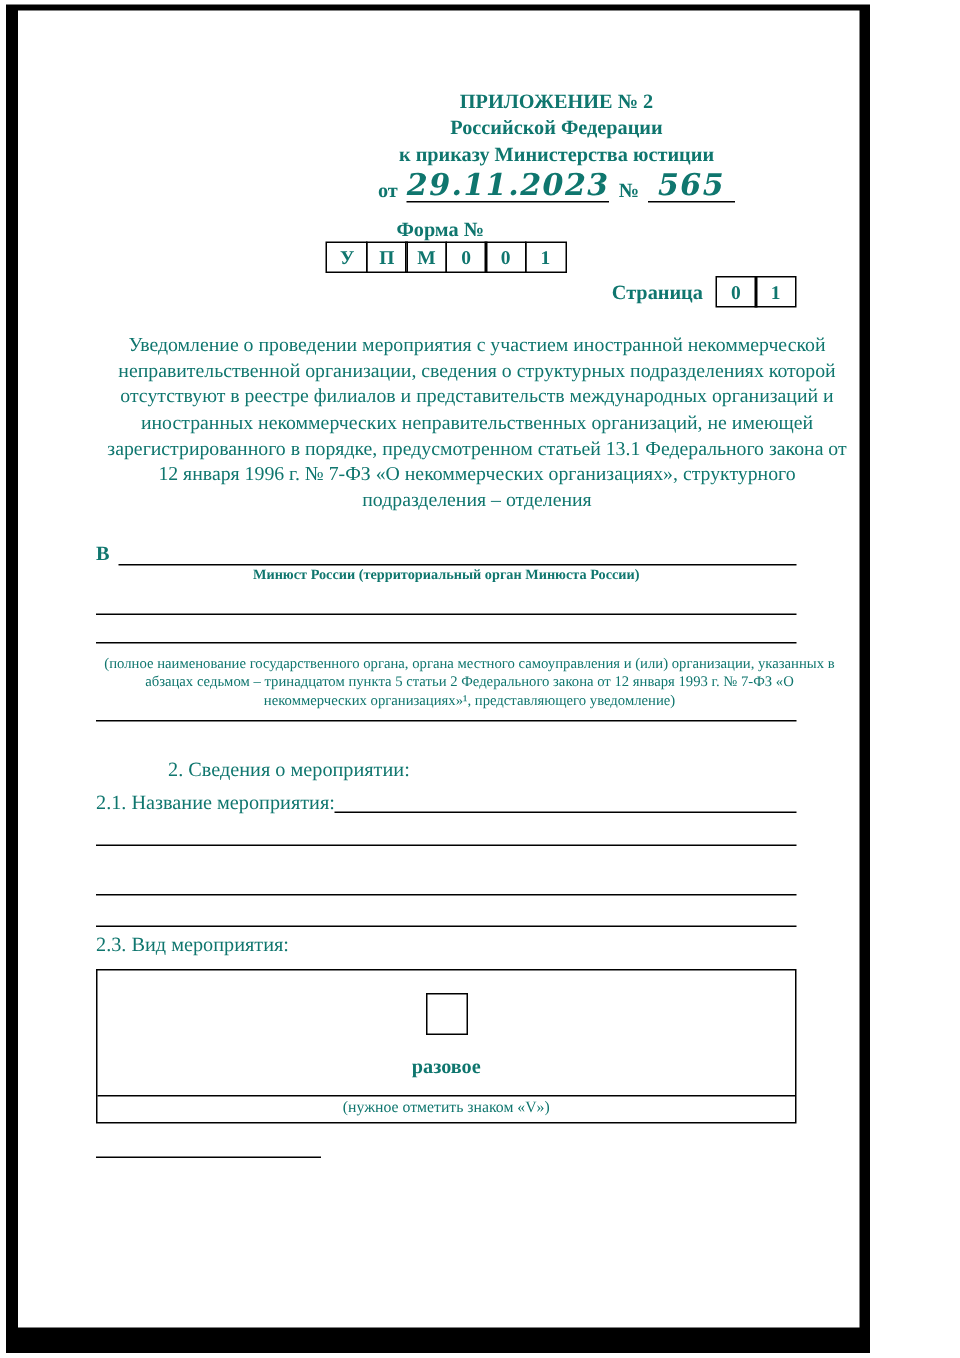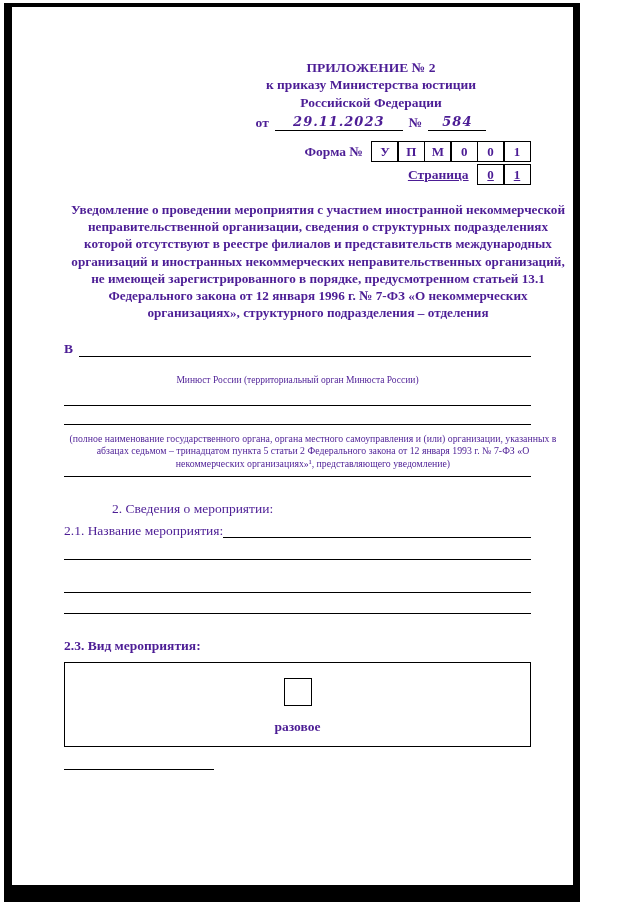--- a/index.html
+++ b/index.html
@@ -1,44 +1,44 @@
 <!DOCTYPE html>
 <html><head>
 <meta charset="utf-8">
 <style>
   html,body{margin:0;padding:0;background:#fff;}
   .canvas{position:relative;width:584px;height:905px;background:#fff;overflow:hidden;
-          font-family:"Liberation Serif", serif;color:#4c1d95;}
+          font-family:"Liberation Serif", serif;color:#0f766e;}
   .scan{position:absolute;left:4px;top:3px;right:4px;bottom:3px;background:#000;}
   .page{position:absolute;left:8px;top:4px;right:7px;bottom:17px;background:#fff;
         box-sizing:border-box;padding:52px 42px 0 52px;}
   .bold{font-weight:bold;}
   
   .hdr{width:320px;margin-left:auto;text-align:center;font-size:13.5px;font-weight:bold;line-height:1.28;}
   .hdr-date{display:flex;justify-content:center;align-items:flex-end;gap:6px;margin-top:2px;}
   .uline{border-bottom:1.2px solid #000;display:inline-block;text-align:center;}
   .u-date{min-width:128px;}
   .u-num{min-width:58px;}
-  .hand{font-style:italic;font-family:"DejaVu Serif", serif;font-size:13px;letter-spacing:1px;line-height:1;}
+  .hand{font-style:italic;font-family:"DejaVu Serif", serif;font-size:20px;letter-spacing:1px;line-height:1;}
   
-  .coderow{display:flex;justify-content:flex-end;align-items:center;margin-top:10px;font-size:13.5px;}
+  .coderow{display:flex;justify-content:flex-end;align-items:center;margin-top:10px;font-size:13.5px;flex-direction:column;}
   .coderow .lbl{font-weight:bold;margin-right:8px;}
   .cells{display:flex;}
   .cell{width:26px;height:19px;border:1.6px solid #000;margin-left:-1.6px;
         display:flex;align-items:center;justify-content:center;font-weight:bold;font-size:13px;}
   .cells .cell:first-child{margin-left:0;}
-  .pagerow{display:flex;justify-content:flex-end;align-items:center;margin-top:2px;font-size:13.5px;text-decoration:underline;}
+  .pagerow{display:flex;justify-content:flex-end;align-items:center;margin-top:2px;font-size:13.5px;}
   .pagerow .lbl{font-weight:bold;margin-right:8px;}
   
-  .title{margin:16px auto 16px;width:508px;text-align:center;font-weight:bold;font-size:13.2px;line-height:1.3;}
+  .title{margin:16px auto 16px;width:508px;text-align:center;font-weight:normal;font-size:13.2px;line-height:1.3;}
   
   .vline{display:flex;align-items:flex-end;margin-top:20px;font-size:13.5px;}
   .vline .prefix{font-weight:bold;margin-right:6px;}
   .fill{flex:1;border-bottom:1.2px solid #000;height:14px;}
-  .vcaption{text-align:center;font-size:9.5px;font-weight:normal;margin-top:18px;}
+  .vcaption{text-align:center;font-size:9.5px;font-weight:bold;margin-top:2px;}
   
   .body-line{font-size:13.5px;margin-top:18px;}
   .blank{border-bottom:1.2px solid #000;height:0;margin-top:20px;}
   .s1caption{text-align:center;font-size:9.8px;line-height:1.25;margin:8px auto 0;width:498px;}
   .inline-field{display:flex;align-items:flex-start;font-size:13.5px;margin-top:6px;}
   .inline-field .lab{white-space:nowrap;}
   
   .opt-table{border:1.7px solid #000;margin-top:8px;}
   .opt-cols{display:flex;}
   .opt-col{flex:1;display:flex;flex-direction:column;align-items:center;padding:15px 0 11px;}
@@ -52,27 +52,27 @@
 </style>
 </head>
 <body>
 
 <div class="canvas">
   <div class="scan">
     <div class="page">
 
       <div class="hdr">
         <div>ПРИЛОЖЕНИЕ № 2</div>
+        <div>Российской Федерации</div>
         <div>к приказу Министерства юстиции</div>
-        <div>Российской Федерации</div>
         <div class="hdr-date">
           <span class="bold">от</span>
           <span class="uline u-date"><span class="hand">29.11.2023</span></span>
           <span class="bold">№</span>
-          <span class="uline u-num"><span class="hand">584</span></span>
+          <span class="uline u-num"><span class="hand">565</span></span>
         </div>
       </div>
 
       <div class="coderow">
         <span class="lbl">Форма №</span>
         <span class="cells">
           <span class="cell">У</span>
           <span class="cell">П</span>
           <span class="cell">М</span>
           <span class="cell">0</span>
@@ -106,28 +106,29 @@
         <span class="lab">2.1. Название мероприятия:</span>
         <span class="fill"></span>
       </div>
       <div class="blank"></div>
 
       <div class="inline-field" style="margin-top:18px;">
         <span class="fill"></span>
       </div>
       <div class="blank"></div>
 
-      <div class="body-line" style="margin-top:24px;font-weight:bold;">2.3. Вид мероприятия:</div>
+      <div class="body-line" style="margin-top:4px;">2.3. Вид мероприятия:</div>
 
       <div class="opt-table">
         <div class="opt-cols">
           <div class="opt-col">
             <span class="checkbox"></span>
             <span class="opt-label">разовое</span>
           </div>
         </div>
+        <div class="opt-note">(нужное отметить знаком «V»)</div>
       </div>
 
       <div class="fn-rule"></div>
 
     </div>
   </div>
 </div>
 
 </body></html>

